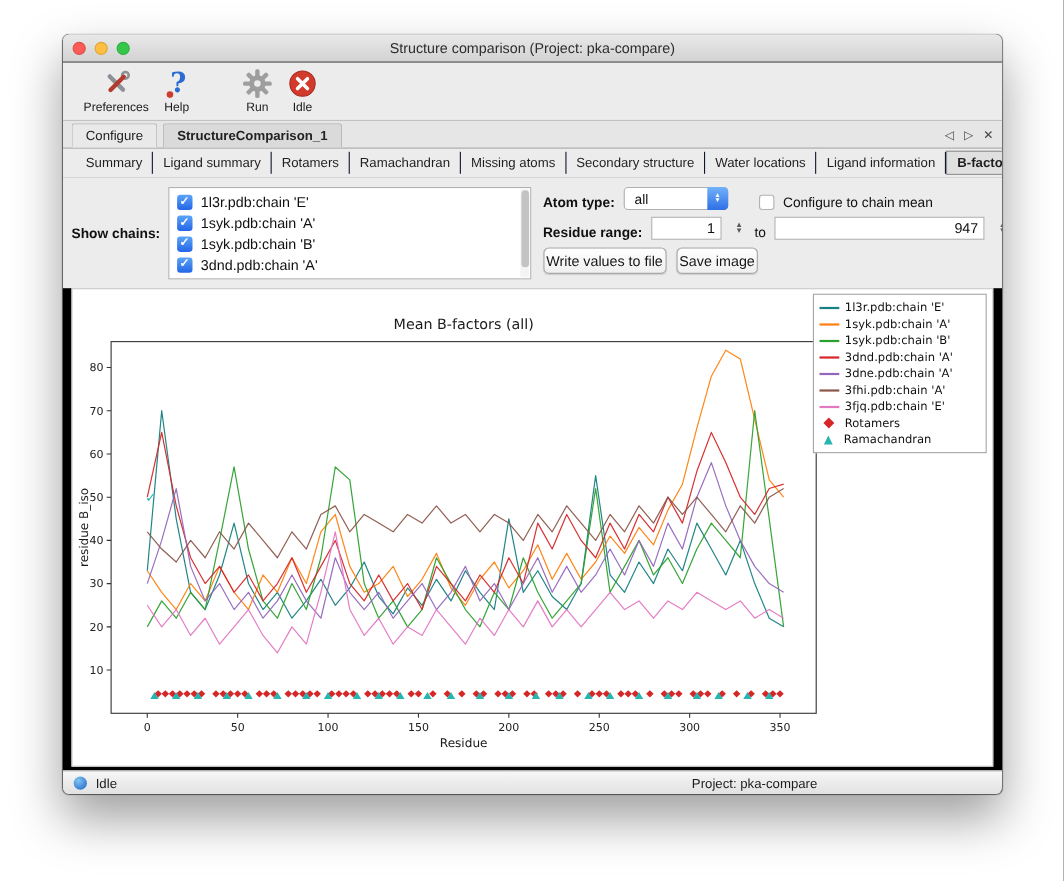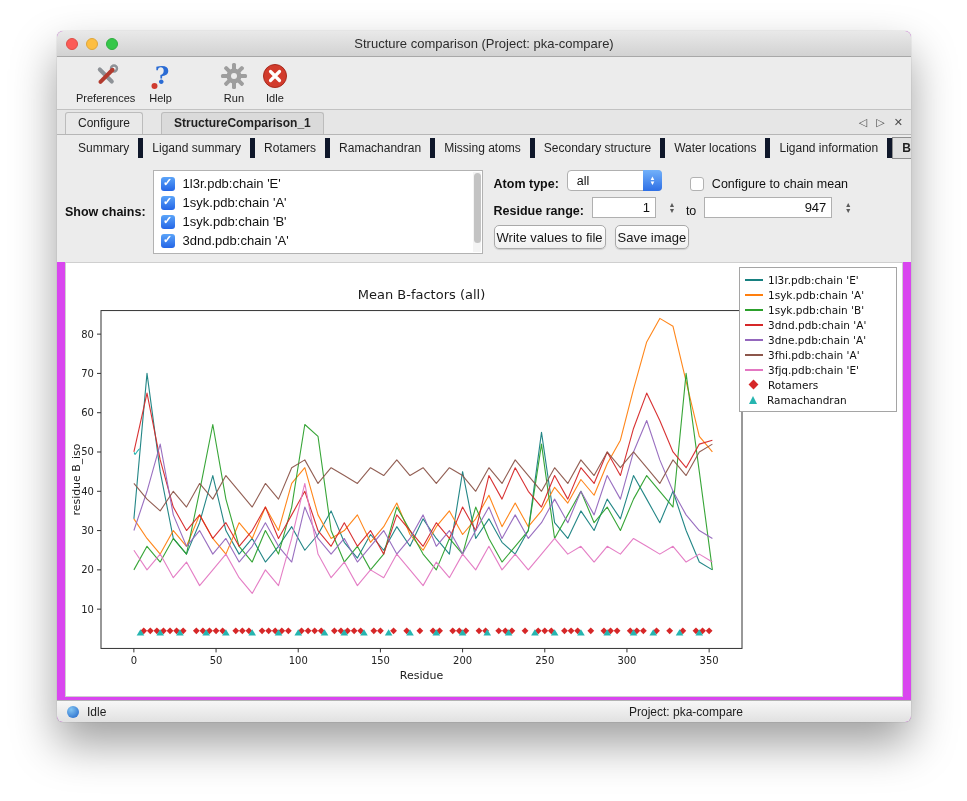--- a/index.html
+++ b/index.html
@@ -5,21 +5,21 @@
   * { box-sizing: border-box; }
   html,body { margin:0; padding:0; }
   body {
     width:967px; height:801px; position:relative;
     background:#ffffff;
     font-family:"Liberation Sans", sans-serif;
     -webkit-font-smoothing:antialiased;
   }
   .window {
     position:absolute; left:57px; top:31px; width:854px; height:691px;
-    background:#d946ef; border-radius:6px; overflow:hidden;
+    background:#000000; border-radius:6px; overflow:hidden;
     box-shadow:0 22px 45px rgba(0,0,0,.38), 0 0 1px rgba(0,0,0,.45);
     display:flex; flex-direction:column;
   }
   
   .titlebar { height:26px; flex:0 0 26px; background:linear-gradient(#e9e9e9,#d2d2d2);
     border-bottom:1px solid #a8a8a8; position:relative; }
   .traffic { position:absolute; left:9px; top:7px; display:flex; gap:8px; }
   .light { width:12px; height:12px; border-radius:50%; }
   .light.red   { background:#fc5b57; border:1px solid #dd4f47; }
   .light.yellow{ background:#fdbe41; border:1px solid #dfa63a; }
@@ -28,29 +28,29 @@
   
   .toolbar { height:53px; flex:0 0 53px; background:#ececec; border-bottom:1px solid #c2c2c2;
     display:flex; align-items:flex-start; padding:4px 0 0 12px; }
   .tool { display:flex; flex-direction:column; align-items:center; padding:0 7px; font-size:11px; color:#1b1b1b; }
   .tool .ticon { height:30px; display:flex; align-items:center; justify-content:center; }
   .tool .tlabel { margin-top:1px; white-space:nowrap; }
   .gap-run { margin-left:34px; }
   .gap-ask { margin-left:52px; }
   
   .tabrow { height:25px; flex:0 0 25px; background:#e6e6e6; border-bottom:1px solid #b6b6b6;
-    display:flex; align-items:flex-end; padding:0 8px;gap:13px; }
+    display:flex; align-items:flex-end; padding:0 8px; }
   .tab { font-size:12px; color:#222; padding:3px 12px 4px; border:1px solid #bcbcbc; border-bottom:none;
     background:#e9e9e9; margin-right:5px; border-radius:3px 3px 0 0; }
   .tab.active { font-weight:bold; background:#dadada; }
   .tabnav { margin-left:auto; display:flex; gap:9px; font-size:11px; color:#4a4a4a; padding-bottom:5px; }
   
   .subtabrow { height:26px; flex:0 0 26px; background:#ececec; display:flex; align-items:center;
     padding:0 12px; font-size:12px; color:#1f1f1f; }
-  .subtab { padding:3px 9px; border-right:5px solid #0f172a; white-space:nowrap; }
+  .subtab { padding:3px 9px; border-right:1px solid #0f172a; white-space:nowrap; }
   .subtab.sel { border:1px solid #8f8f8f; background:#e0e0e0; font-weight:bold; }
   
   .controls { height:101px; flex:0 0 101px; background:#ececec; display:flex; padding:9px 8px 8px; }
   .chains-group { display:flex; align-items:center; }
   .lbl-b { font-weight:bold; font-size:12.5px; color:#111; white-space:nowrap; }
   .chains-group > .lbl-b { margin-right:7px; }
   .chain-list { width:330px; height:84px; background:#fff; border:1px solid #b2b2b2; position:relative;
     padding:3px 0 0 0; overflow:hidden; }
   .chain-row { display:flex; align-items:center; height:19px; padding-left:7px; gap:8px; font-size:13px; color:#101010; }
   .cb { width:14px; height:14px; border-radius:3px; flex:0 0 14px; position:relative; }
@@ -62,21 +62,21 @@
   .right-controls { margin-left:11px; display:flex; flex-direction:column; gap:6px; }
   .crow { display:flex; align-items:flex-end; gap:8px; }
   .popup { width:95px; height:21px; background:#fff; border:1px solid #b0b0b0; border-radius:4px;
     position:relative; display:flex; align-items:center; padding-left:9px; font-size:12.5px; color:#111; }
   .popup-cap { position:absolute; right:-1px; top:-1px; width:19px; height:21px; border-radius:0 4px 4px 0;
     background:linear-gradient(#72b1fa,#2e6fe5); display:flex; flex-direction:column; align-items:center; justify-content:center; }
   .popup-cap i { font-style:normal; color:#fff; font-size:6px; line-height:5px; }
   .norm-gap { margin-left:20px; }
   .spin-input { height:21px; border:1px solid #b0b0b0; background:#fff; font-size:13px; text-align:right;
     padding:0 5px; font-family:inherit; color:#111; }
-  .w64 { width:64px; } .w160 { width:128px; }
+  .w64 { width:64px; } .w160 { width:191px; }
   .stepper { width:12px; height:21px; display:flex; flex-direction:column; align-items:center;
     justify-content:center; color:#5a5a5a; margin-left:2px; }
   .stepper i { font-style:normal; font-size:7px; line-height:6px; }
   .plain-lbl { font-size:12.5px; color:#111; }
   .btnrow { margin-top:1px; gap:9px; }
   .mac-btn { height:24px; padding:0 2px; font-size:13px; font-family:inherit; color:#161616;
     background:linear-gradient(#ffffff,#efefef); border:1px solid #a9a9a9; border-radius:5px;
     box-shadow:0 1px 1px rgba(0,0,0,.13); }
   
   .chart-panel { flex:1 1 auto; margin:0 8px 3px; background:#ffffff; border:1px solid #cfcfcf;

